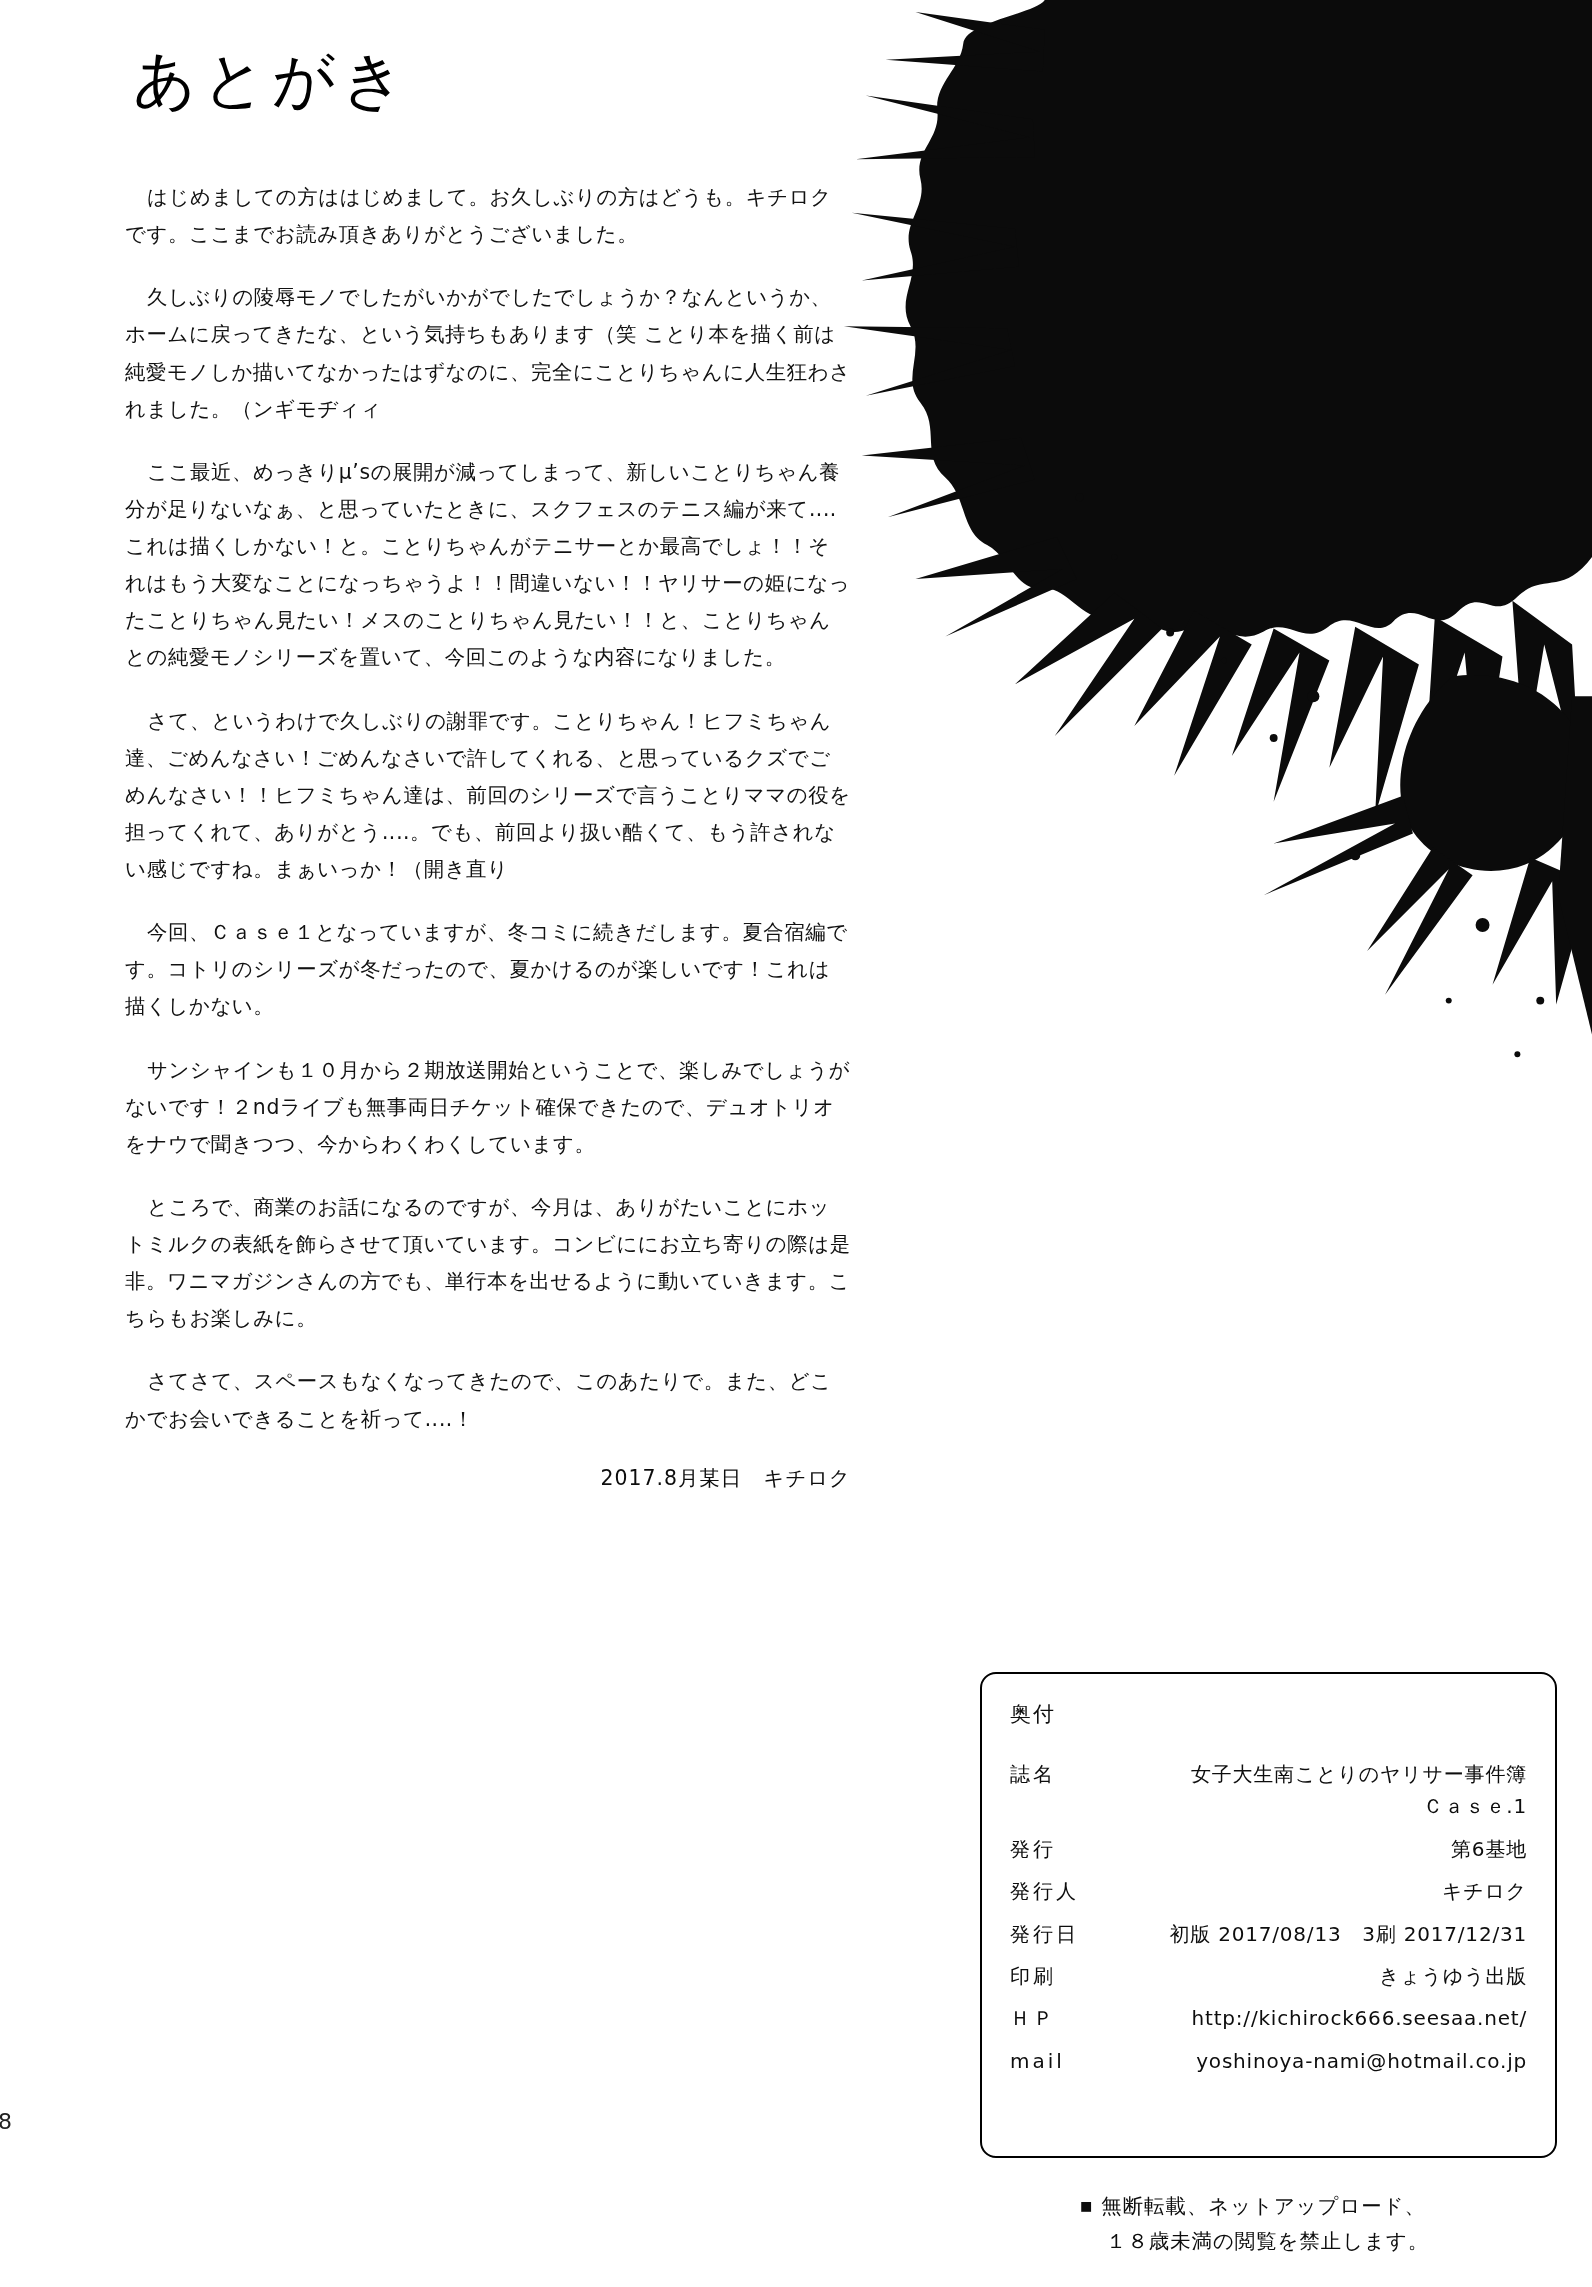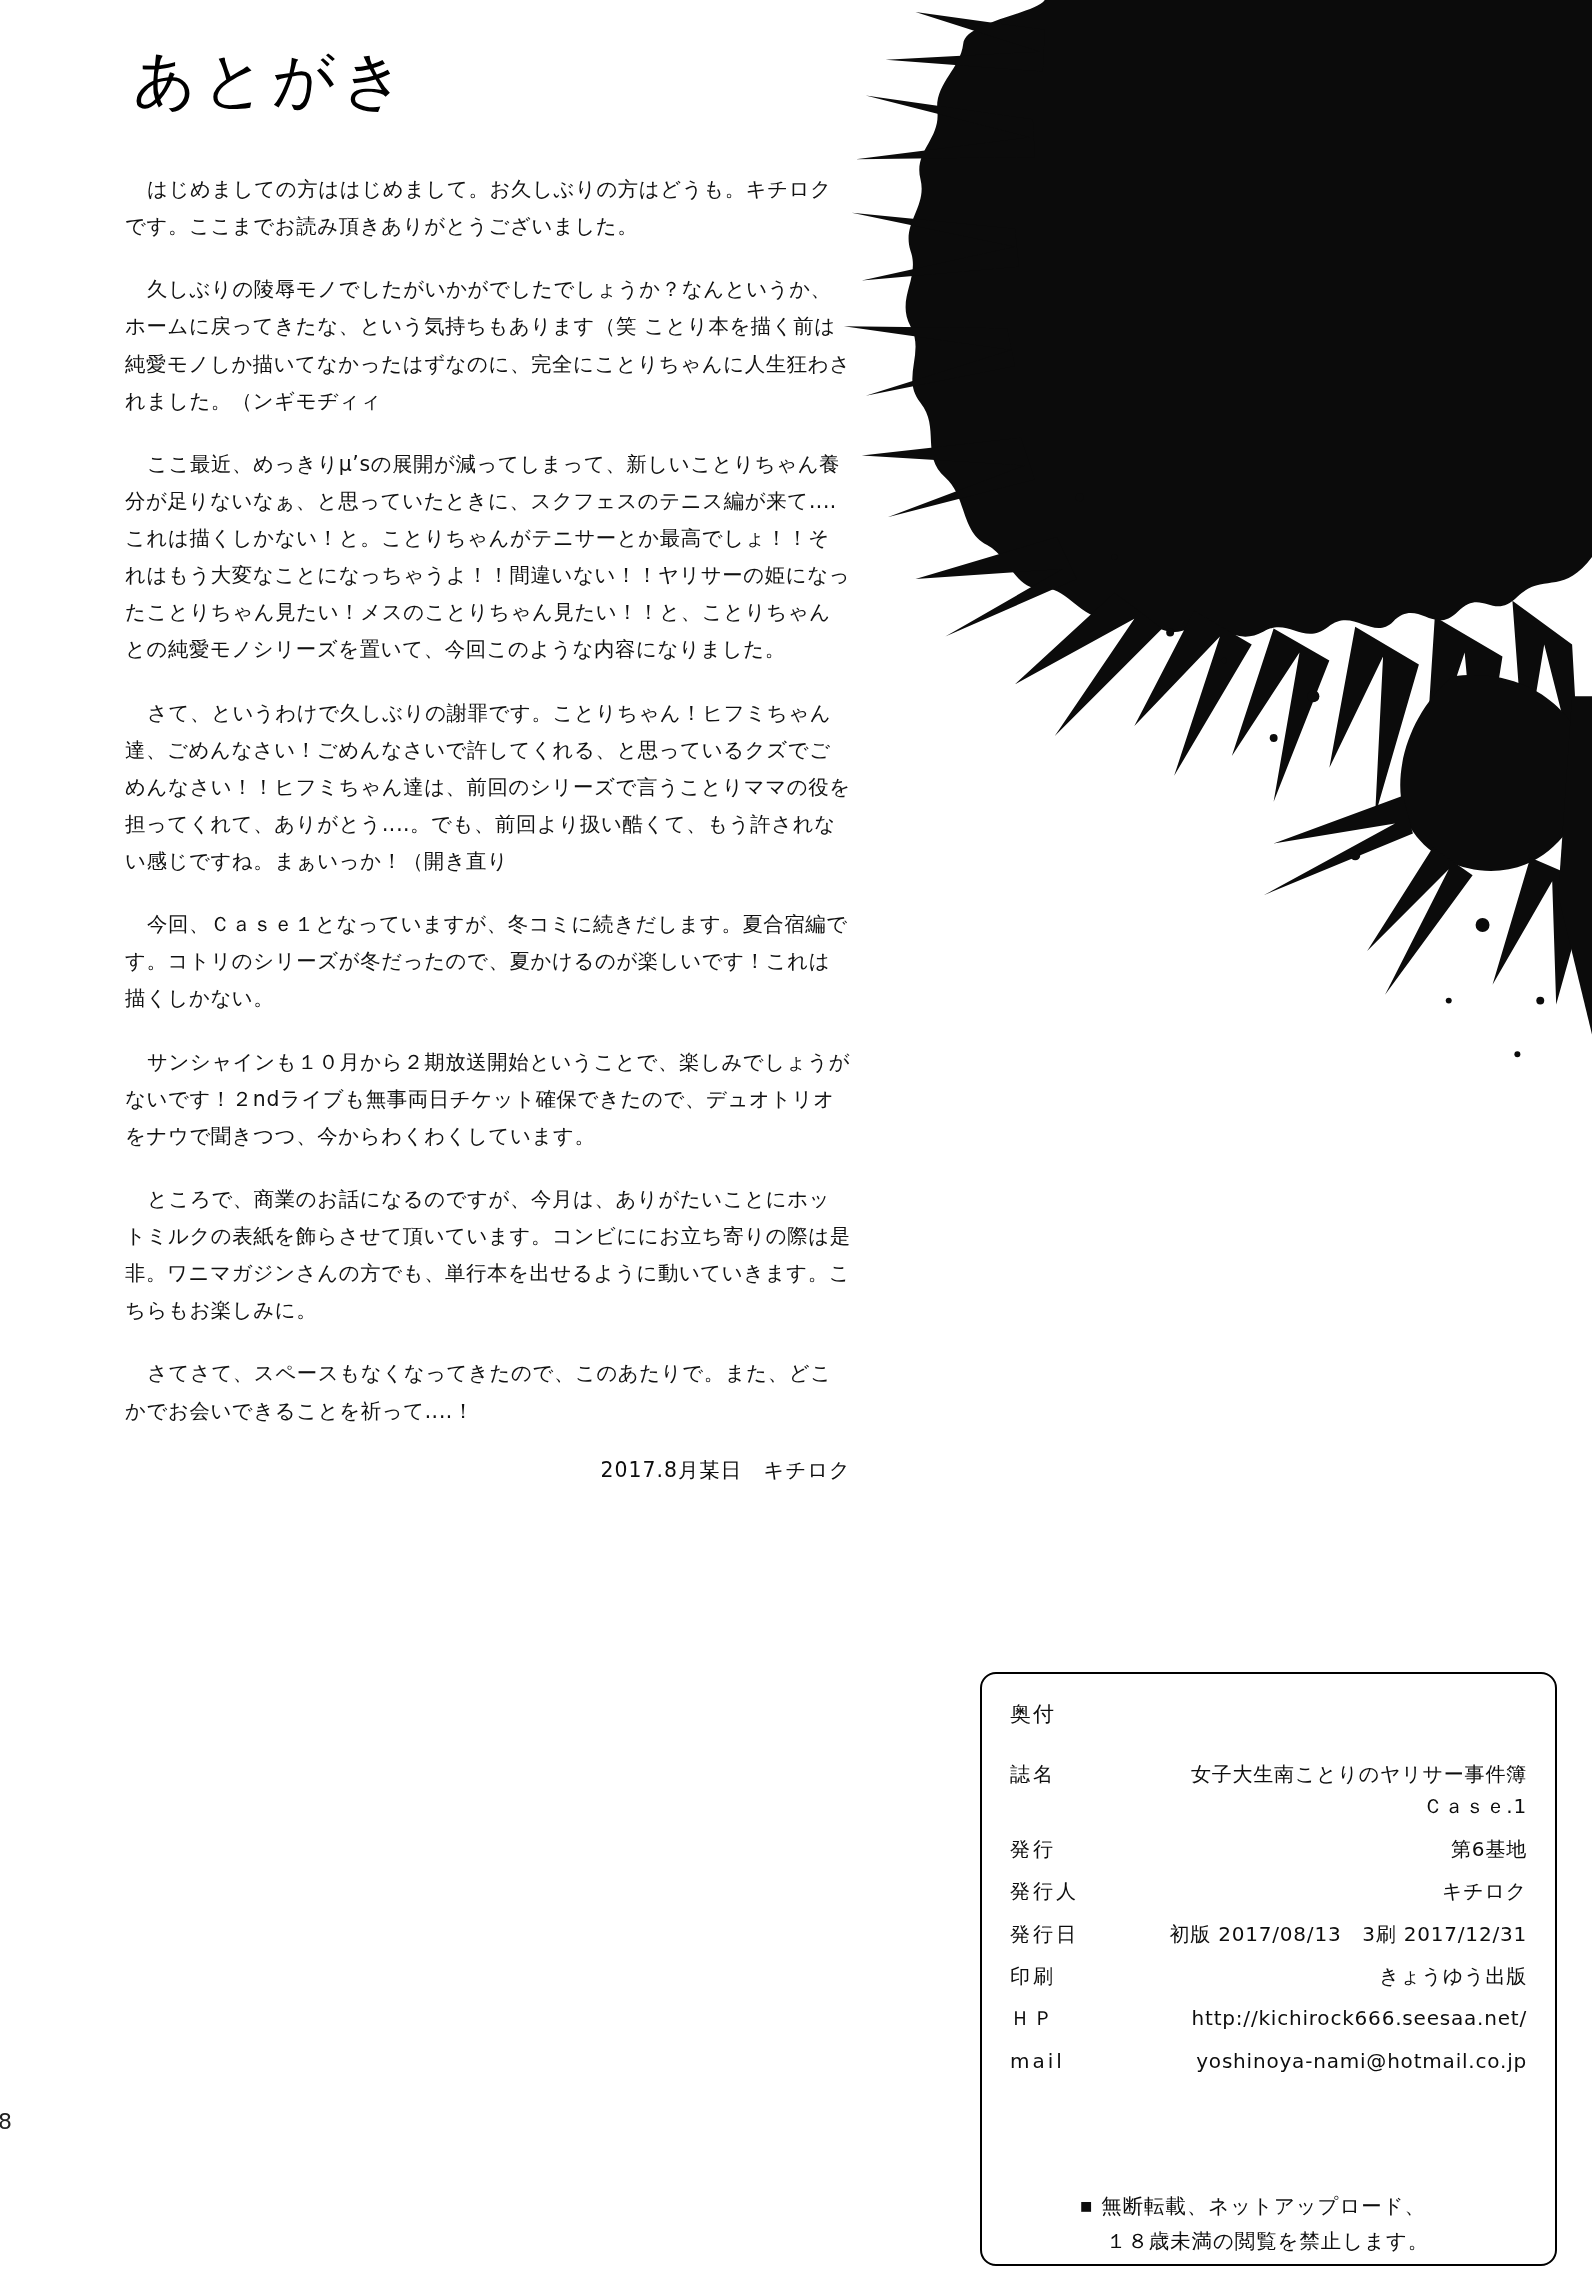--- a/index.html
+++ b/index.html
@@ -41,21 +41,21 @@
   }
 
   
   .afterword {
     position: absolute;
     left: 125px;
     top: 171px;
     width: 726px;
   }
   .afterword p {
-    margin: 0 0 26px 0;
+    margin: 8px 0 26px 0;
     font-size: 20.4px;
     line-height: 1.82;
     letter-spacing: 0.6px;
     text-indent: 22px;
     color: #111;
     font-family: "DejaVu Sans", sans-serif;
   }
   .signature {
     margin-top: 19px;
     text-align: right;
@@ -73,21 +73,21 @@
     color: #222;
     font-family: "DejaVu Sans", sans-serif;
   }
 
   
   .colophon {
     position: absolute;
     left: 980px;
     top: 1672px;
     width: 577px;
-    height: 594px;
+    height: 486px;
     border: 2px solid #000;
     border-radius: 16px;
     box-sizing: border-box;
     padding: 26px 28px 20px 28px;
     font-family: "DejaVu Sans", sans-serif;
   }
   .colophon-title {
     font-size: 21px;
     letter-spacing: 2px;
     margin-bottom: 30px;

